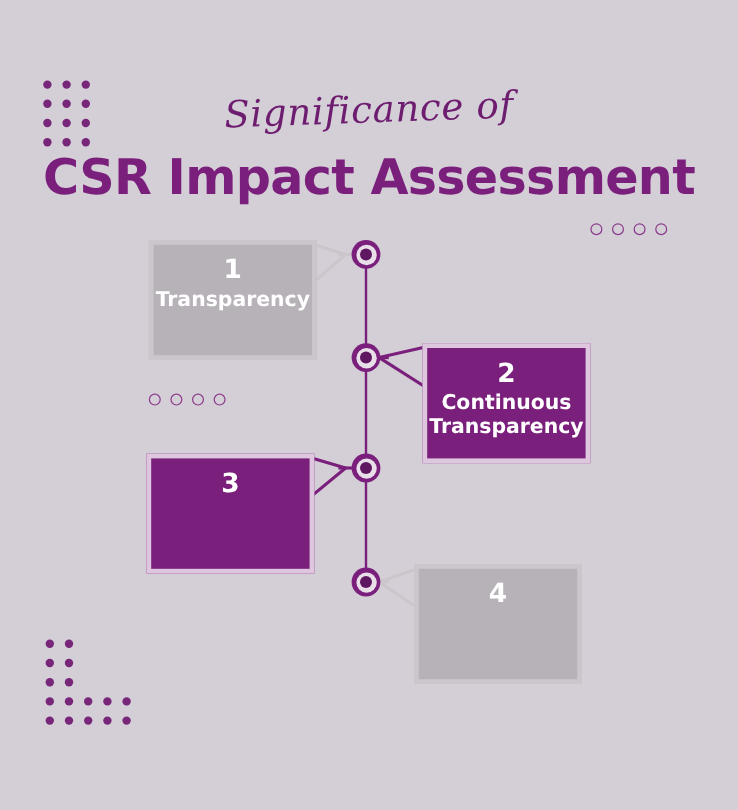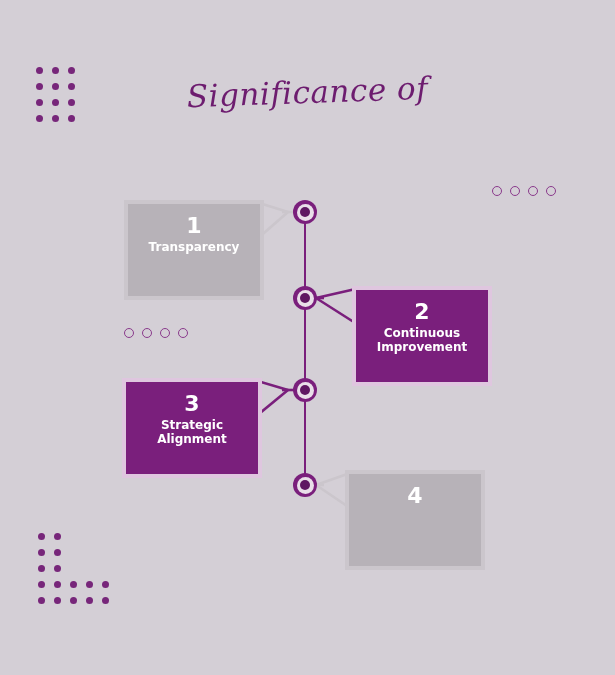--- a/index.html
+++ b/index.html
@@ -176,21 +176,21 @@
   .card .num {
     font-family: "DejaVu Sans", sans-serif;
     font-weight: bold;
     font-size: 22px;
     color: #ffffff;
     line-height: 1.25;
   }
   .card .label {
     font-family: "DejaVu Sans", sans-serif;
     font-weight: bold;
-    font-size: 12px;
+    font-size: 17px;
     color: #ffffff;
     line-height: 1.22;
     text-align: center;
     white-space: pre-line;
   }
   #card-1 { left: 124px; top: 200px; width: 140px; height: 100px; }
   #card-2 { left: 352px; top: 286px; width: 140px; height: 100px; }
   #card-3 { left: 122px; top: 378px; width: 140px; height: 100px; }
   #card-4 { left: 345px; top: 470px; width: 140px; height: 100px; }
 
@@ -224,20 +224,21 @@
       <div class="dot" style="background: rgb(119, 38, 122);"></div>
       <div class="dot" style="background: rgb(119, 38, 122);"></div>
       <div class="dot" style="background: rgb(119, 38, 122);"></div>
       <div class="dot" style="background: rgb(119, 38, 122);"></div>
       <div class="dot" style="background: rgb(119, 38, 122);"></div>
       <div class="dot" style="background: rgb(119, 38, 122);"></div>
     </div>
 
   <div id="script-title">Significance of</div>
 
+  <div id="main-title">CSR Impact Assessment</div>
 
   <div id="hollow-right" class="hollow-row">
       <div class="ring" style="border-color: rgb(138, 58, 140);"></div>
       <div class="ring" style="border-color: rgb(138, 58, 140);"></div>
       <div class="ring" style="border-color: rgb(138, 58, 140);"></div>
       <div class="ring" style="border-color: rgb(138, 58, 140);"></div>
     </div>
 
   <svg id="connectors" viewBox="0 0 615 675" width="615" height="675" xmlns="http://www.w3.org/2000/svg">
 
@@ -262,27 +263,25 @@
   <div id="node-4" class="node"></div>
 
   <div id="card-1" class="card gray">
     <span class="num">1</span>
     <span class="label">Transparency</span>
   </div>
 
   <div id="card-2" class="card purple">
     <span class="num">2</span>
     <span class="label">Continuous
-Improvement</span>
+Transparency</span>
   </div>
 
   <div id="card-3" class="card purple">
     <span class="num">3</span>
-    <span class="label">Strategic
-Alignment</span>
   </div>
 
   <div id="card-4" class="card gray">
     <span class="num">4</span>
   </div>
 
   <div id="hollow-mid" class="hollow-row">
       <div class="ring" style="border-color: rgb(138, 58, 140);"></div>
       <div class="ring" style="border-color: rgb(138, 58, 140);"></div>
       <div class="ring" style="border-color: rgb(138, 58, 140);"></div>

